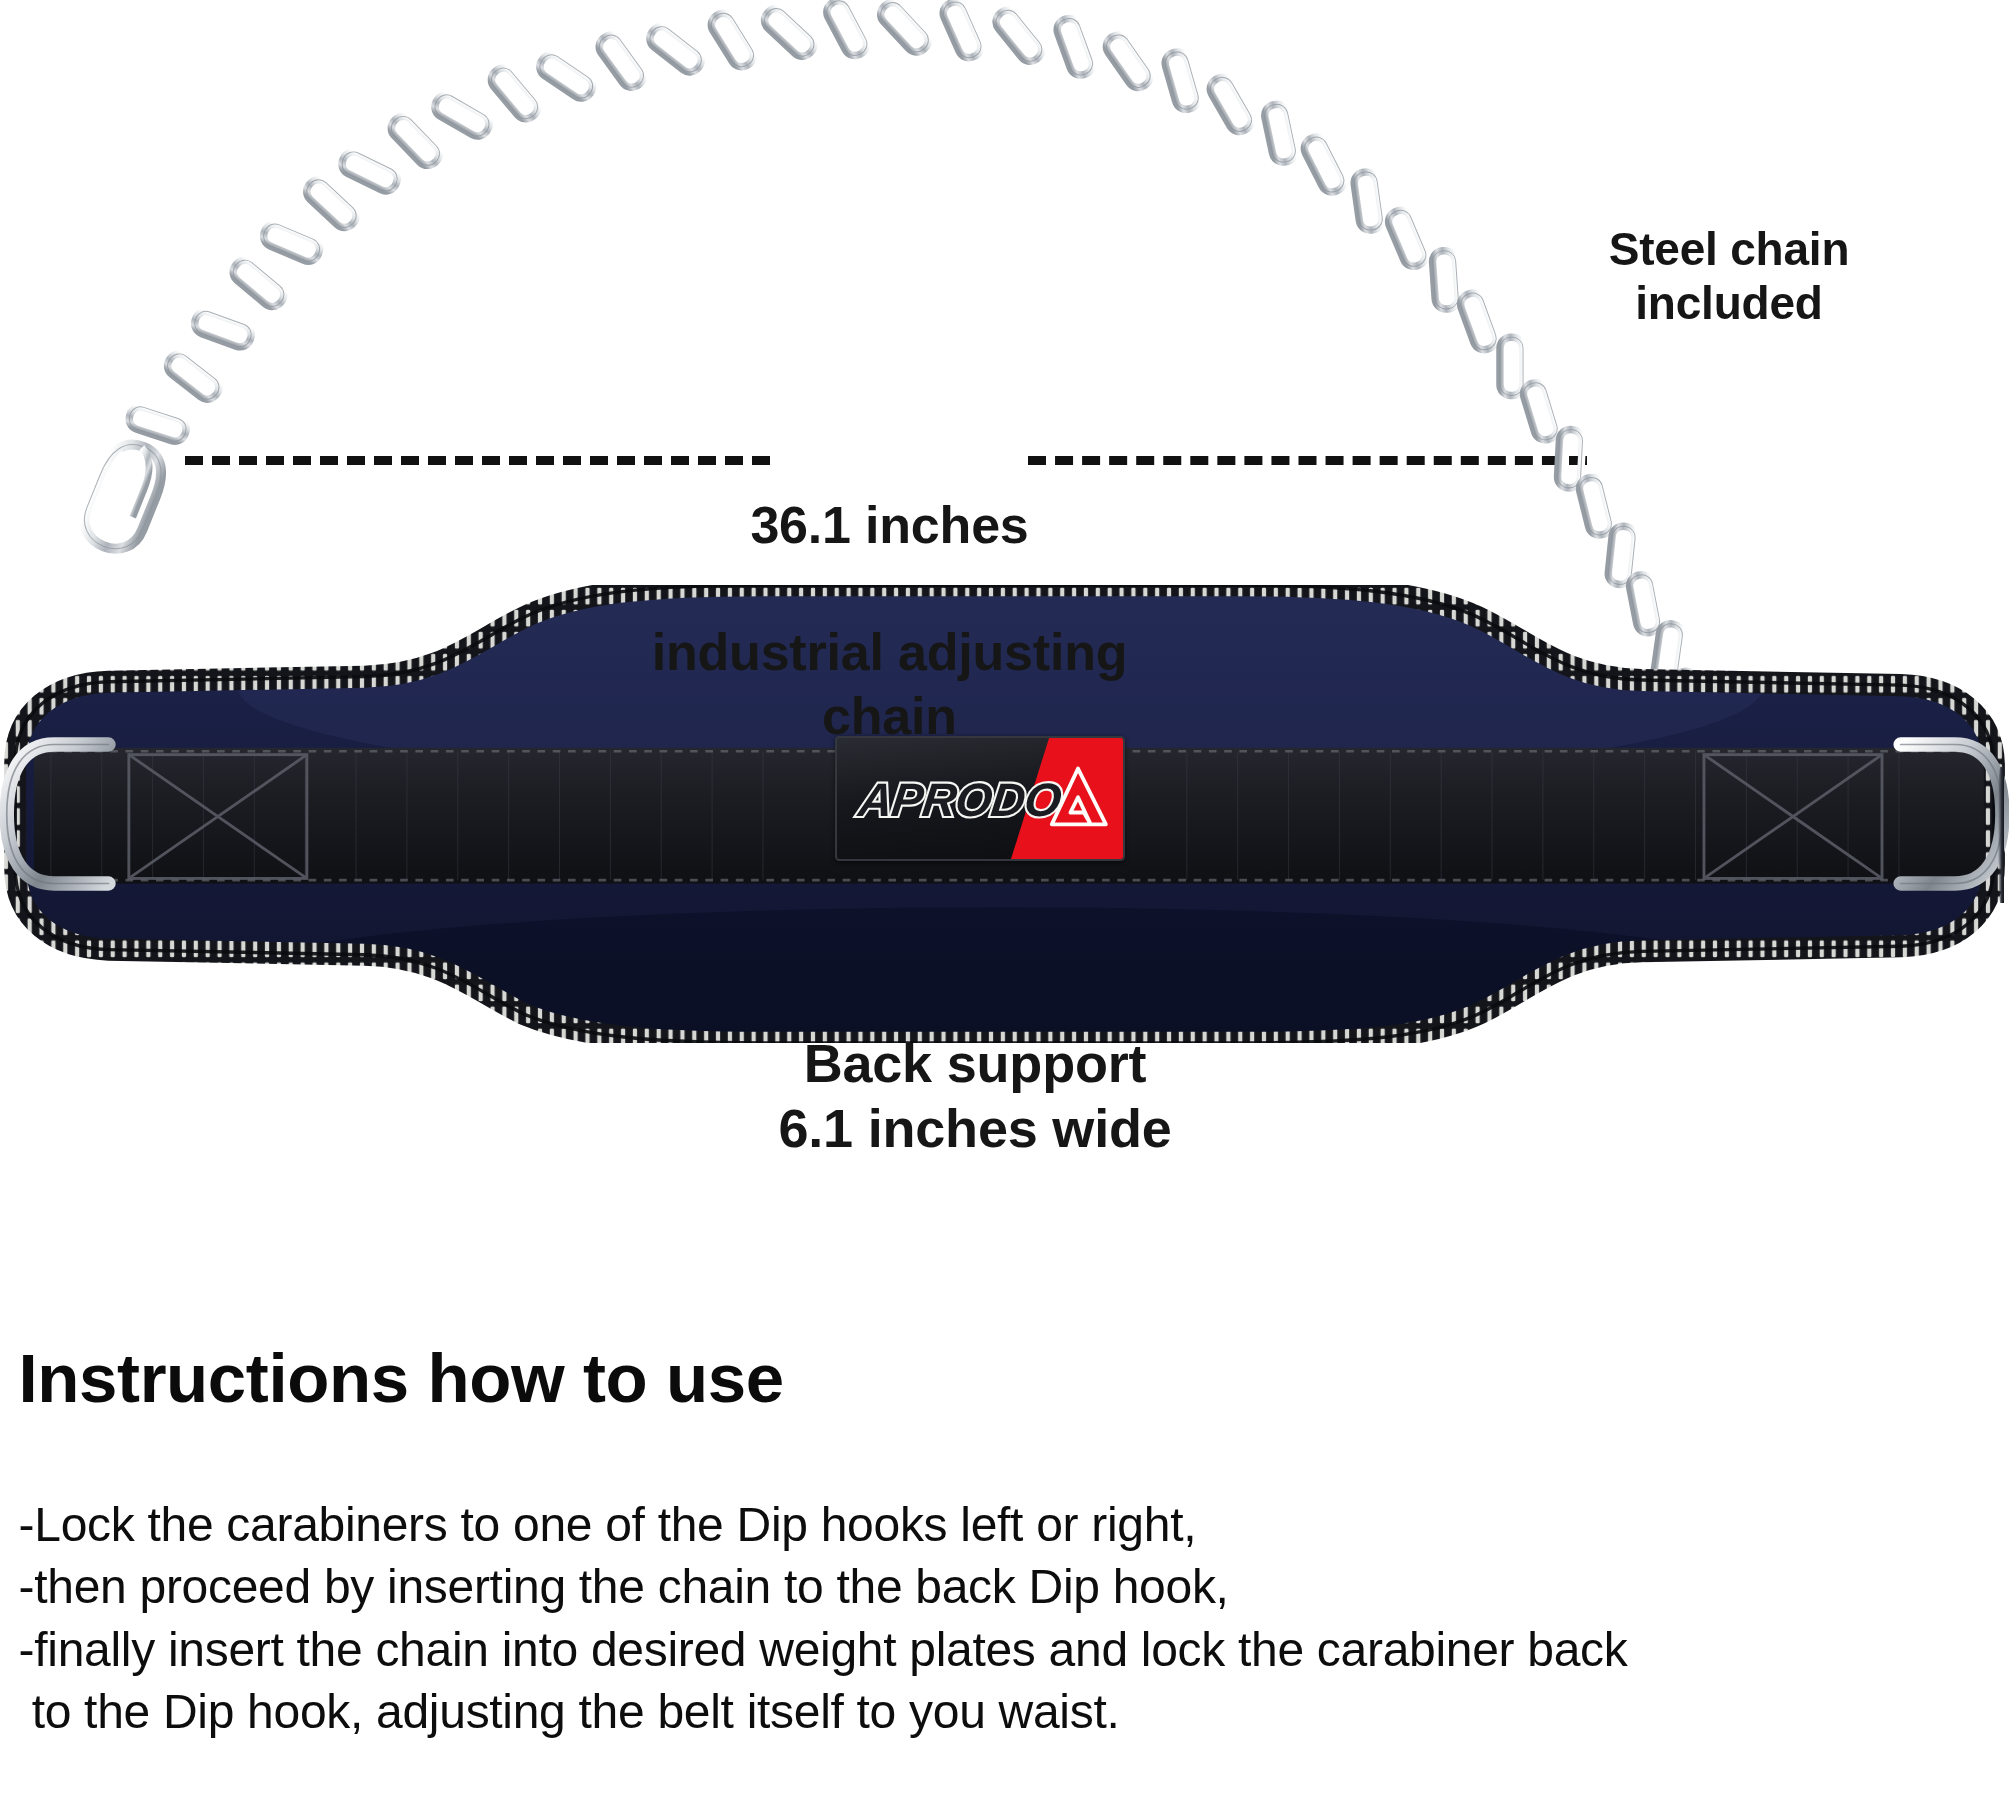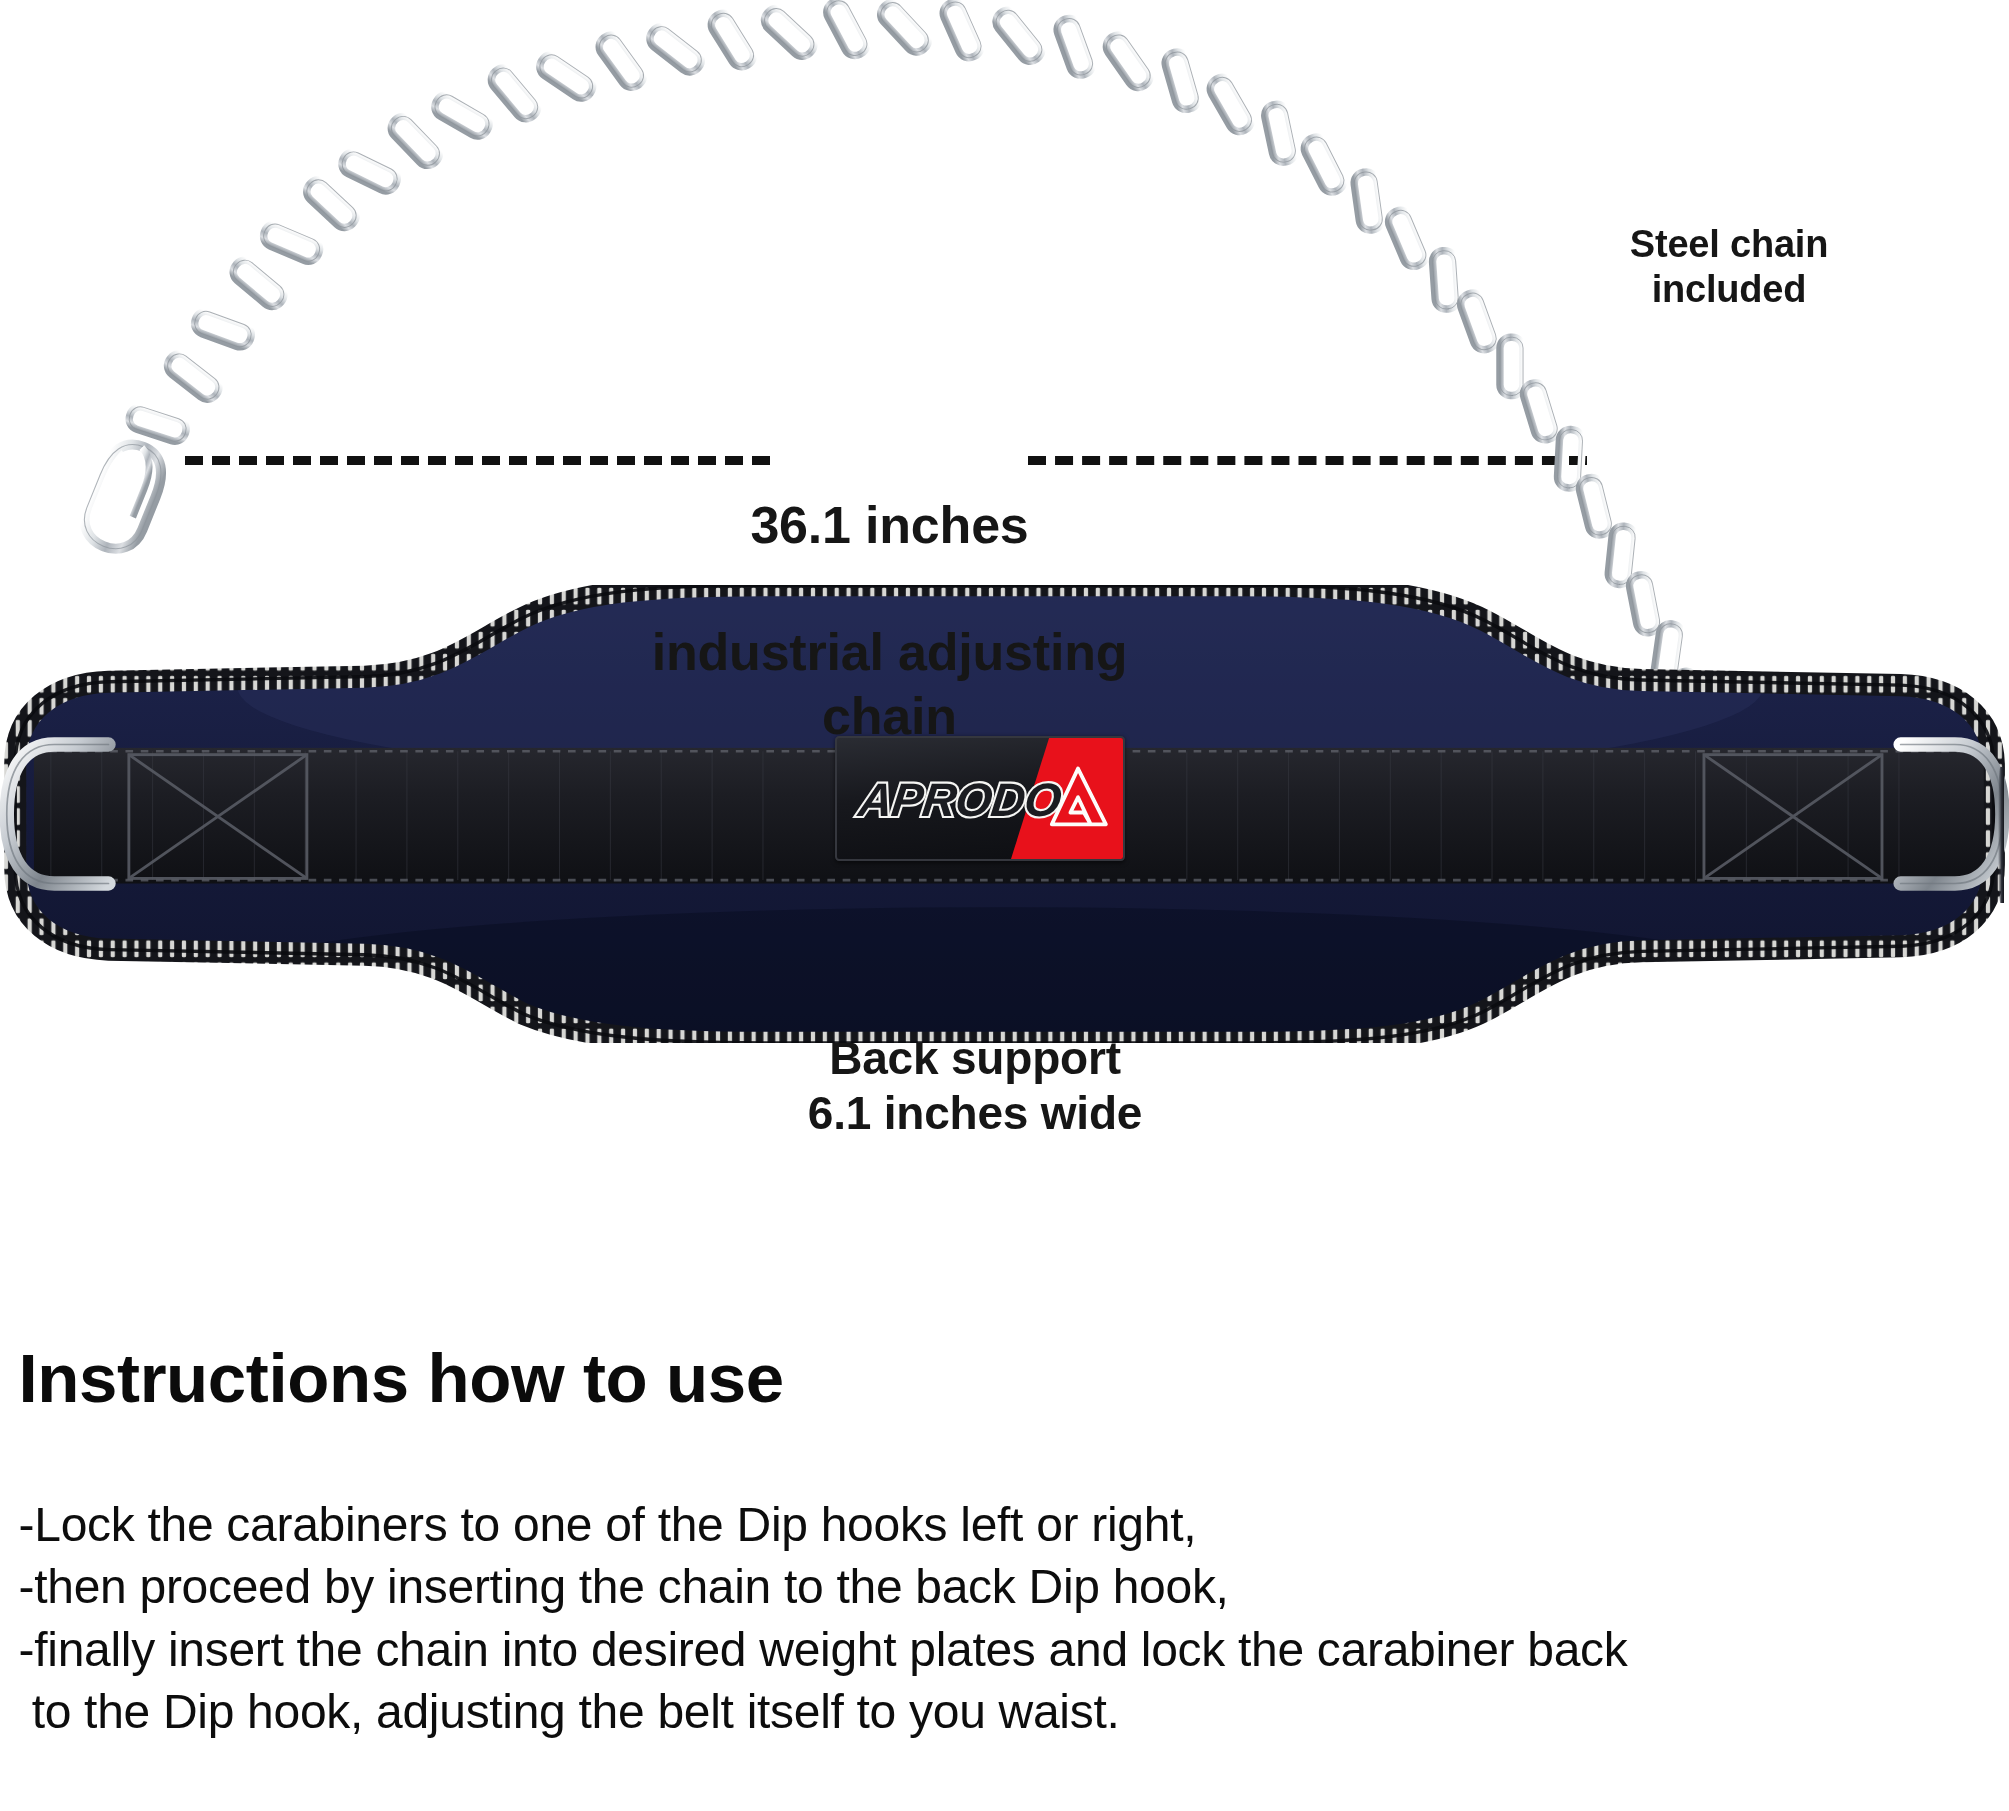--- a/index.html
+++ b/index.html
@@ -26,21 +26,21 @@
     text-align: center;
     line-height: 1.18;
     white-space: pre-line;
     letter-spacing: -0.2px;
   }
 
   #steel-chain-callout {
     left: 1551px;
     top: 222px;
     width: 356px;
-    font-size: 38px;
+    font-size: 46px;
     text-align: center;
   }
 
   #dimension-label {
     left: 593px;
     top: 431px;
     width: 593px;
     font-size: 52px;
     line-height: 1.22;
   }
@@ -54,21 +54,21 @@
   #dimension-label .dim-sub {
     display: block;
     position: relative;
     z-index: 6;
   }
 
   #back-support-callout {
     left: 687px;
     top: 1031px;
     width: 576px;
-    font-size: 46px;
+    font-size: 54px;
     line-height: 1.2;
   }
 
   
   .dash-rule {
     position: absolute;
     top: 456px;
     height: 0;
     border-top: 9.3px dashed #111111;
     z-index: 2;

